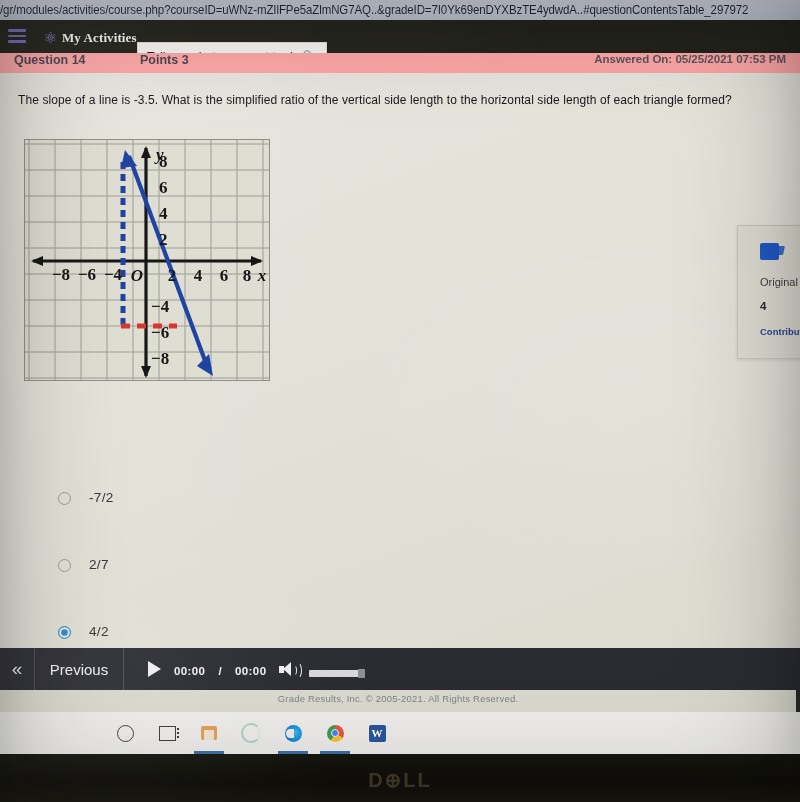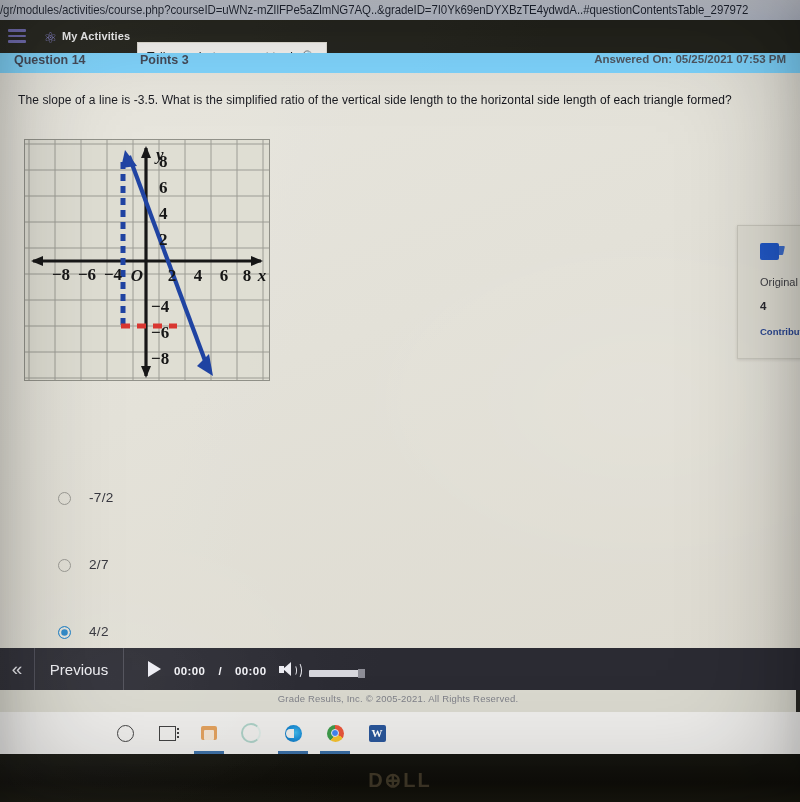--- a/index.html
+++ b/index.html
@@ -34,36 +34,36 @@
     position:absolute;left:8px;top:9px;width:18px;height:15px;
   }
   .hamburger i{
     display:block;height:2.5px;background:#6f6ab0;margin-bottom:3px;border-radius:1px;
   }
   .act-icon{
     position:absolute;left:42px;top:9px;width:17px;height:17px;
     color:#8e8ad8;font-size:15px;line-height:17px;text-align:center;
   }
   .act-label{
-    position:absolute;left:62px;top:10px;color:#f2f2f2;font-size:11px;
-    font-weight:bold;letter-spacing:.1px;
+    position:absolute;left:62px;top:10px;color:#f2f2f2;font-size:13px;
+    font-weight:bold;letter-spacing:.1px;font-family:Liberation Serif, serif;
   }
   .tellme{
     position:absolute;left:137px;top:22px;width:190px;height:29px;
     background:#f4f3f0;border:1px solid #dedbd2;
     display:flex;align-items:center;justify-content:space-between;
     padding:0 9px;box-sizing:border-box;
   }
   .tellme .t{font-size:12.4px;color:#1c1c1c;font-weight:500;}
   .tellme .m{font-size:12px;color:#222;}
 
   
   .qhead{
     position:absolute;left:0;top:53px;width:800px;height:20px;
-    background:#7dd3fc;
+    background:#fca5a5;
     overflow:hidden;
   }
   .qhead .qn{position:absolute;left:14px;top:0px;font-size:12.5px;font-weight:bold;color:#3a3a46;opacity:.92;}
   .qhead .pt{position:absolute;left:120px;top:0px;font-size:12.5px;font-weight:bold;color:#3a3a46;opacity:.92;padding-left:20px;}
   .qhead .ans{position:absolute;right:14px;top:0px;font-size:11.5px;font-weight:bold;color:#4a4a52;opacity:.9;}
 
   
   .page{
     position:absolute;left:0;top:73px;width:800px;height:575px;
     background:linear-gradient(160deg,#e7e5dd 0%,#e3e1d8 45%,#dedbd1 100%);

